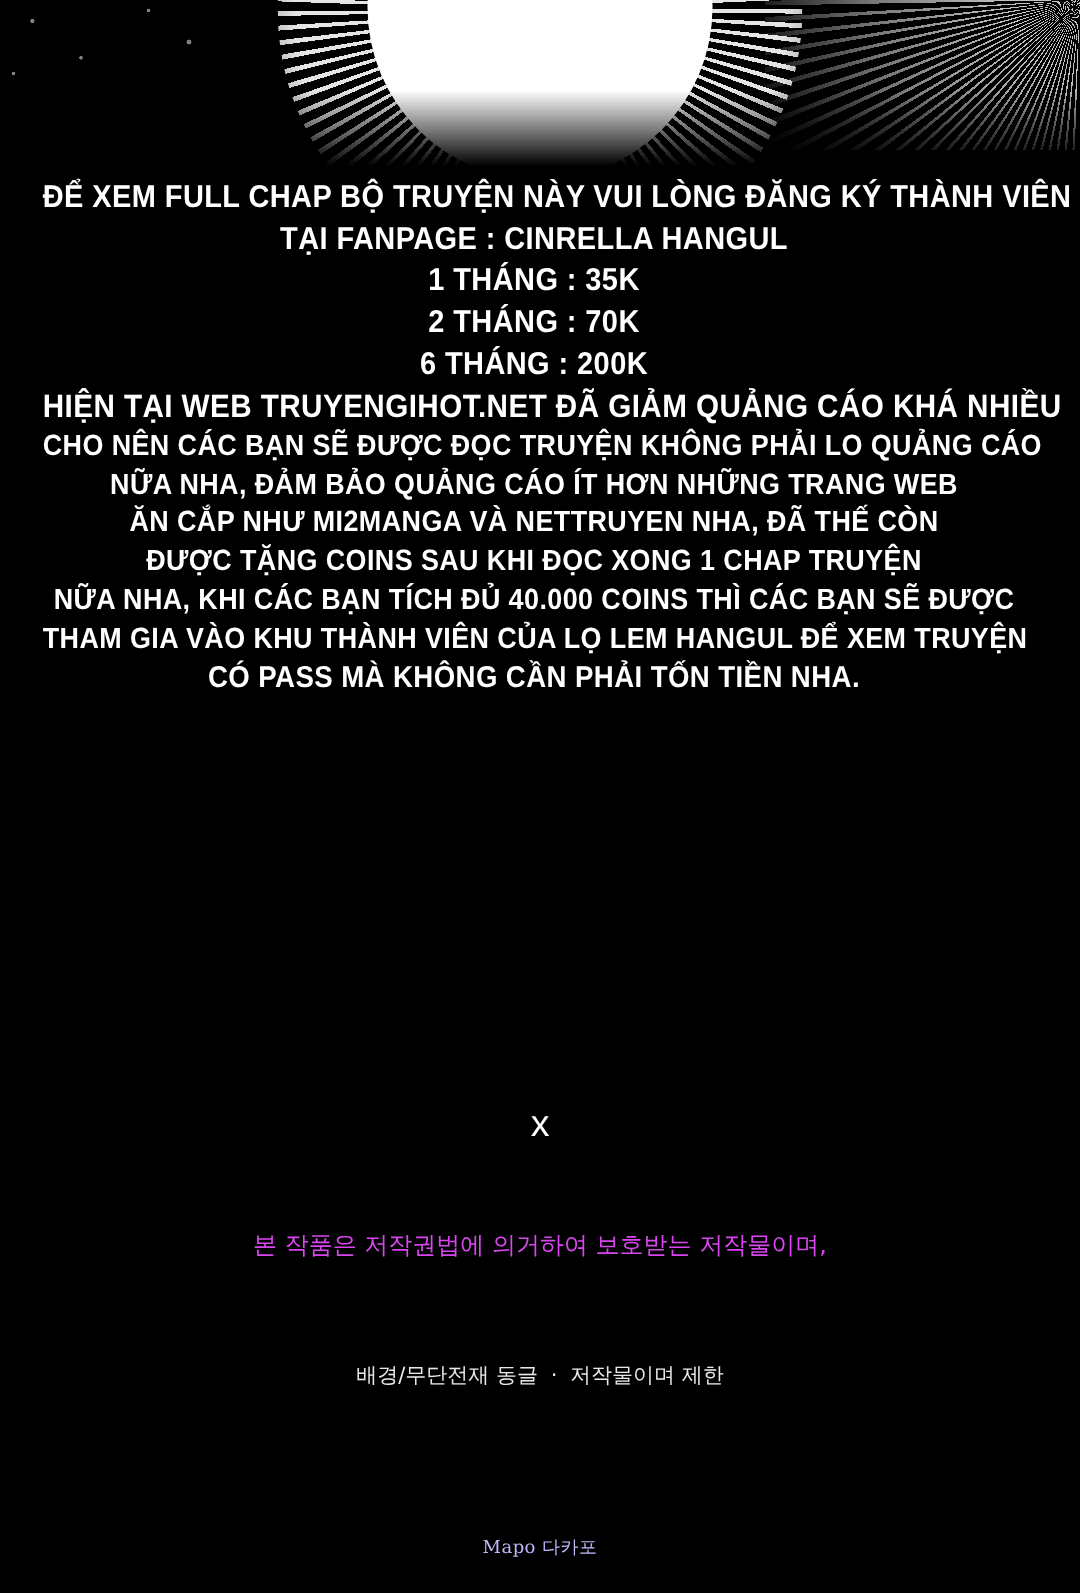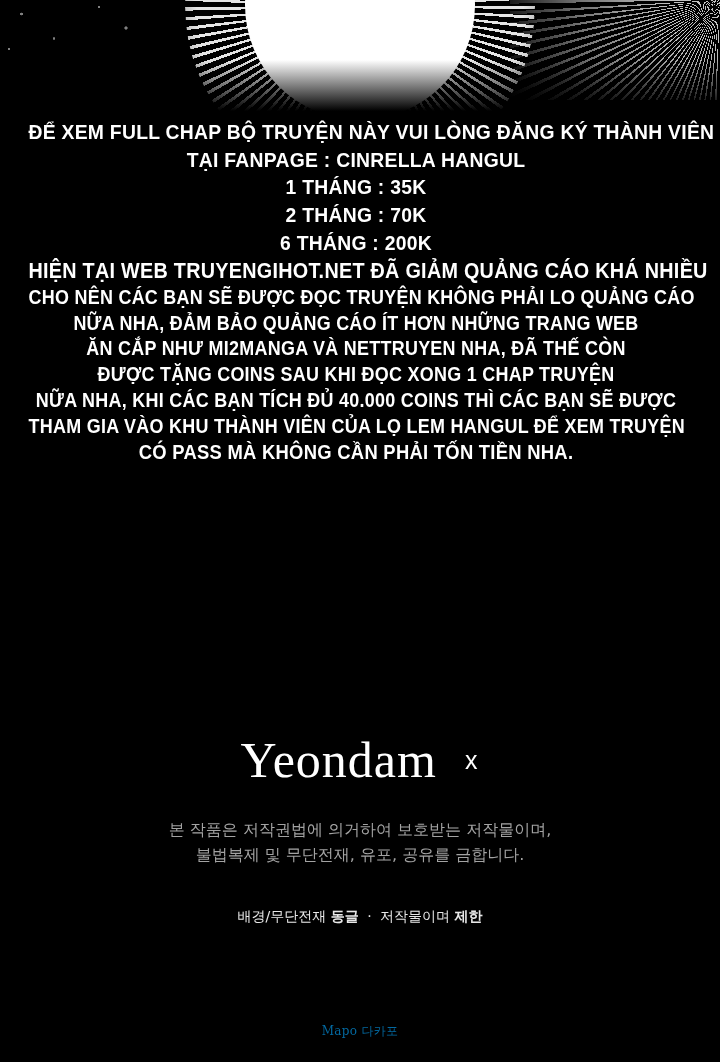--- a/index.html
+++ b/index.html
@@ -159,44 +159,44 @@
   
   #copyright {
     position: absolute;
     top: 818px;
     left: 0;
     width: 720px;
     text-align: center;
     font-family: "DejaVu Sans", sans-serif;
     font-size: 16px;
     line-height: 1.55;
-    color: #a3a3a3;
+    color: #d946ef;
   }
   #credits {
     position: absolute;
     top: 908px;
     left: 0;
     width: 720px;
     text-align: center;
     font-family: "DejaVu Sans", sans-serif;
     font-size: 14px;
     color: #e8e8e8;
   }
-  #credits .strong { font-weight: bold; }
+  #credits .strong { font-weight: normal; }
   #credits .dot { padding: 0 4px; }
 
   #footer {
     position: absolute;
     bottom: 22px;
     left: 0;
     width: 720px;
     text-align: center;
     font-family: "DejaVu Serif", serif;
     font-size: 12px;
-    color: #0369a1;
+    color: #c4b5fd;
     letter-spacing: .3px;
   }
 </style>
 </head>
 <body>
 
 <div id="artwork">
   <div class="speck-left"></div>
   <div class="halo"></div>
   <div class="moon"></div>
@@ -214,27 +214,25 @@
   <span class="line l6">CHO NÊN CÁC BẠN SẼ ĐƯỢC ĐỌC TRUYỆN KHÔNG PHẢI LO QUẢNG CÁO</span>
   <span class="line l7">NỮA NHA, ĐẢM BẢO QUẢNG CÁO ÍT HƠN NHỮNG TRANG WEB</span>
   <span class="line l8">ĂN CẮP NHƯ MI2MANGA VÀ NETTRUYEN NHA, ĐÃ THẾ CÒN</span>
   <span class="line l9">ĐƯỢC TẶNG COINS SAU KHI ĐỌC XONG 1 CHAP TRUYỆN</span>
   <span class="line l10">NỮA NHA, KHI CÁC BẠN TÍCH ĐỦ 40.000 COINS THÌ CÁC BẠN SẼ ĐƯỢC</span>
   <span class="line l11">THAM GIA VÀO KHU THÀNH VIÊN CỦA LỌ LEM HANGUL ĐỂ XEM TRUYỆN</span>
   <span class="line l12">CÓ PASS MÀ KHÔNG CẦN PHẢI TỐN TIỀN NHA.</span>
 </div>
 
 <div id="logos">
-  <span class="yeondam">Yeondam</span>
   <span class="times">x</span>
 </div>
 
 <div id="copyright">
   <div>본 작품은 저작권법에 의거하여 보호받는 저작물이며,</div>
-  <div>불법복제 및 무단전재, 유포, 공유를 금합니다.</div>
 </div>
 
 <div id="credits">
   <span>배경/무단전재</span>
   <span class="strong">동글</span>
   <span class="dot">·</span>
   <span>저작물이며</span>
   <span class="strong">제한</span>
 </div>
 

